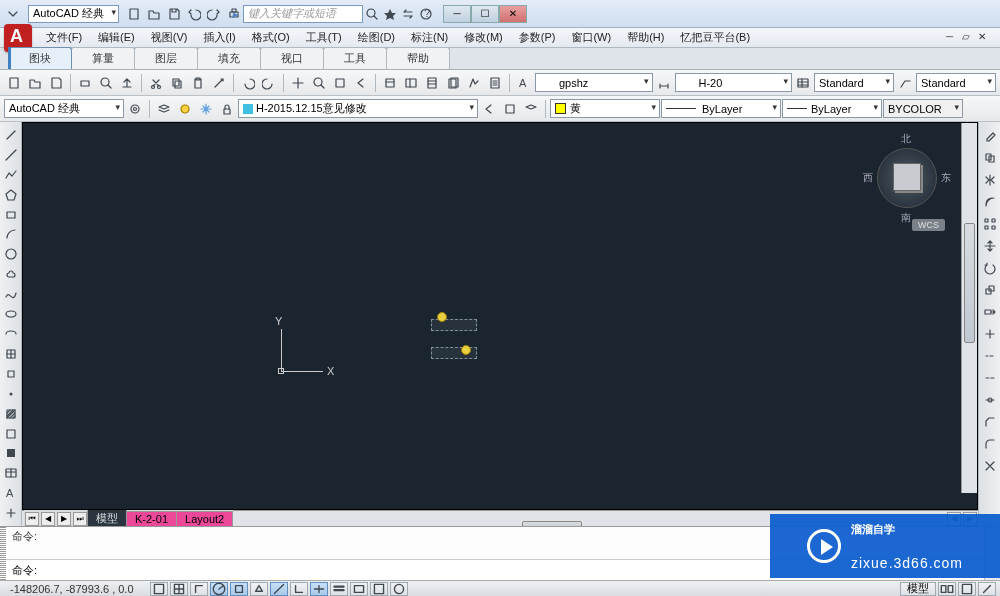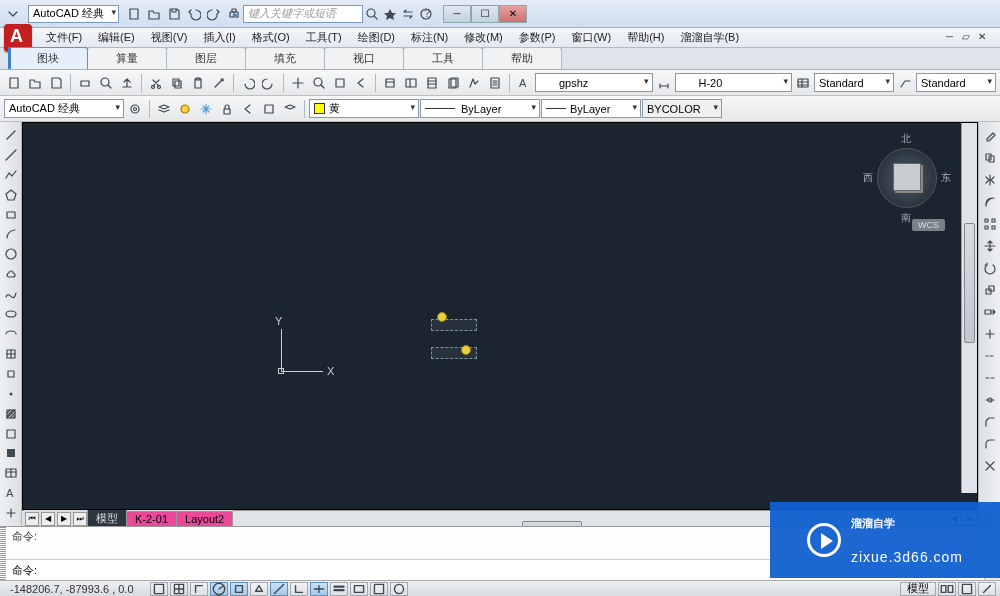--- a/index.html
+++ b/index.html
@@ -24,21 +24,21 @@
 
 .menubar { height:20px; background:linear-gradient(#f4f6fa,#e4e8f0); display:flex; align-items:center; padding:0 4px; border-bottom:1px solid #b0b8c0;}
 .big-a { width:28px; height:28px; background:#c02020; border-radius:4px; margin:-4px 6px -4px 0; box-shadow:0 1px 2px rgba(0,0,0,.3); position:relative;}
 .big-a::after{content:"A"; color:#fff; font-weight:bold; font-size:18px; position:absolute; left:6px; top:2px;}
 .menu-item { padding:2px 8px; color:#222; }
 .menubar-right { margin-left:auto; display:flex; gap:2px; padding-right:4px;}
 .mbr-btn { width:14px; height:14px; font-size:10px; color:#333;}
 
 
 .tabstrip { height:22px; background:#dfe4ea; display:flex; align-items:flex-end; padding:0 8px; border-bottom:1px solid #a8b0b8;}
-.tab { padding:3px 28px; background:#f0f2f4; border:1px solid #b0b8c0; border-bottom:none; margin-right:-1px; color:#333; border-radius:3px 3px 0 0;}
+.tab { padding:3px 20px; background:#f0f2f4; border:1px solid #b0b8c0; border-bottom:none; margin-right:-1px; color:#333; border-radius:3px 3px 0 0;}
 .tab.active { background:#e6f0fa; border-color:#7090b0; position:relative; z-index:1;}
 .tab.active::before { content:""; position:absolute; left:-1px; top:-1px; bottom:0; width:3px; background:#4080c0;}
 
 
 .toolbar-row { height:26px; background:linear-gradient(#f6f7f8,#e6e8ea); border-bottom:1px solid #b8c0c8; display:flex; align-items:center; padding:0 4px; gap:1px; overflow:hidden;}
 .tbtn { width:20px; height:20px; display:flex; align-items:center; justify-content:center; border:1px solid transparent; border-radius:2px;}
 .tbtn svg { width:14px; height:14px; }
 .tsep { width:1px; height:18px; background:#b0b8c0; margin:0 3px;}
 .tdd { background:#fff; border:1px solid #8a98a8; height:19px; padding:0 16px 0 4px; position:relative; display:flex; align-items:center; min-width:60px;}
 .tdd::after { content:"▾"; position:absolute; right:3px; top:2px; font-size:9px; color:#333;}
@@ -89,21 +89,21 @@
 .cmd-side { width:16px; background:#e8eaec; border-left:1px solid #bbb;}
 
 
 .statusbar { position:absolute; left:0; right:0; bottom:0; height:16px; background:linear-gradient(#eef0f2,#d8dce0); border-top:1px solid #aaa; display:flex; align-items:center; font-size:10px; padding:0 4px; gap:2px;}
 .sb-coords { padding:0 6px; color:#333;}
 .sb-btn { width:18px; height:14px; border:1px solid #a0a8b0; background:linear-gradient(#f0f2f4,#dde0e4); display:flex; align-items:center; justify-content:center;}
 .sb-btn.active { background:linear-gradient(#c8e0f8,#a8c8e8); border-color:#6090c0;}
 .sb-spacer { flex:1;}
 
 
-.watermark { position:absolute; right:0; bottom:18px; width:230px; height:76px; background:#1060d0; color:#fff; display:flex; align-items:center; justify-content:center; gap:10px; font-size:22px; font-weight:bold; opacity:.95;}
+.watermark { position:absolute; right:0; bottom:18px; width:230px; height:64px; background:#1060d0; color:#fff; display:flex; align-items:center; justify-content:center; gap:10px; font-size:22px; font-weight:bold; opacity:.95;}
 .wm-icon { width:34px; height:34px; border:3px solid #fff; border-radius:50%; position:relative;}
 .wm-icon::after { content:""; position:absolute; left:11px; top:7px; width:0; height:0; border-left:12px solid #fff; border-top:8px solid transparent; border-bottom:8px solid transparent;}
 .wm-sub { font-size:14px; font-weight:normal; letter-spacing:1px; display:block; margin-top:18px;}
 
 svg { stroke:#404850; stroke-width:1.2; fill:none; stroke-linecap:round; stroke-linejoin:round;}
 .ic-fill { fill:#404850; stroke:none;}
 </style>
 </head>
 <body>
 
@@ -187,21 +187,21 @@
   <span class="menu-item">视图(V)</span>
   <span class="menu-item">插入(I)</span>
   <span class="menu-item">格式(O)</span>
   <span class="menu-item">工具(T)</span>
   <span class="menu-item">绘图(D)</span>
   <span class="menu-item">标注(N)</span>
   <span class="menu-item">修改(M)</span>
   <span class="menu-item">参数(P)</span>
   <span class="menu-item">窗口(W)</span>
   <span class="menu-item">帮助(H)</span>
-  <span class="menu-item">溜溜自学(B)</span>
+  <span class="menu-item">忆把豆平台(B)</span>
   <div class="menubar-right">
     <div class="mbr-btn">─</div>
     <div class="mbr-btn">▱</div>
     <div class="mbr-btn">✕</div>
   </div>
 </div>
 
 <div class="tabstrip">
   <div class="tab active">图块</div>
   <div class="tab">算量</div>
@@ -400,20 +400,24 @@
       <svg viewBox="0 0 14 14">
         <path d="M7 2v10M2 7h10M4 4l6 6M10 4l-6 6" stroke="#60a0e0"></path>
       </svg>
     </div>
   <div class="tbtn">
       <svg viewBox="0 0 14 14">
         <rect x="4" y="7" width="6" height="5"></rect>
         <path d="M5 7V5a2 2 0 014 0v2"></path>
       </svg>
     </div>
+  <div class="tdd" style="min-width:240px">
+    <span style="width:10px;height:10px;background:#40c0e0;margin-right:3px"></span>
+    <span>H-2015.12.15意见修改</span>
+  </div>
   <div class="tbtn">
       <svg viewBox="0 0 14 14">
         <path d="M9 3l-5 4 5 4"></path>
       </svg>
     </div>
   <div class="tbtn">
       <svg viewBox="0 0 14 14">
         <rect x="3" y="3" width="8" height="8"></rect>
       </svg>
     </div>

